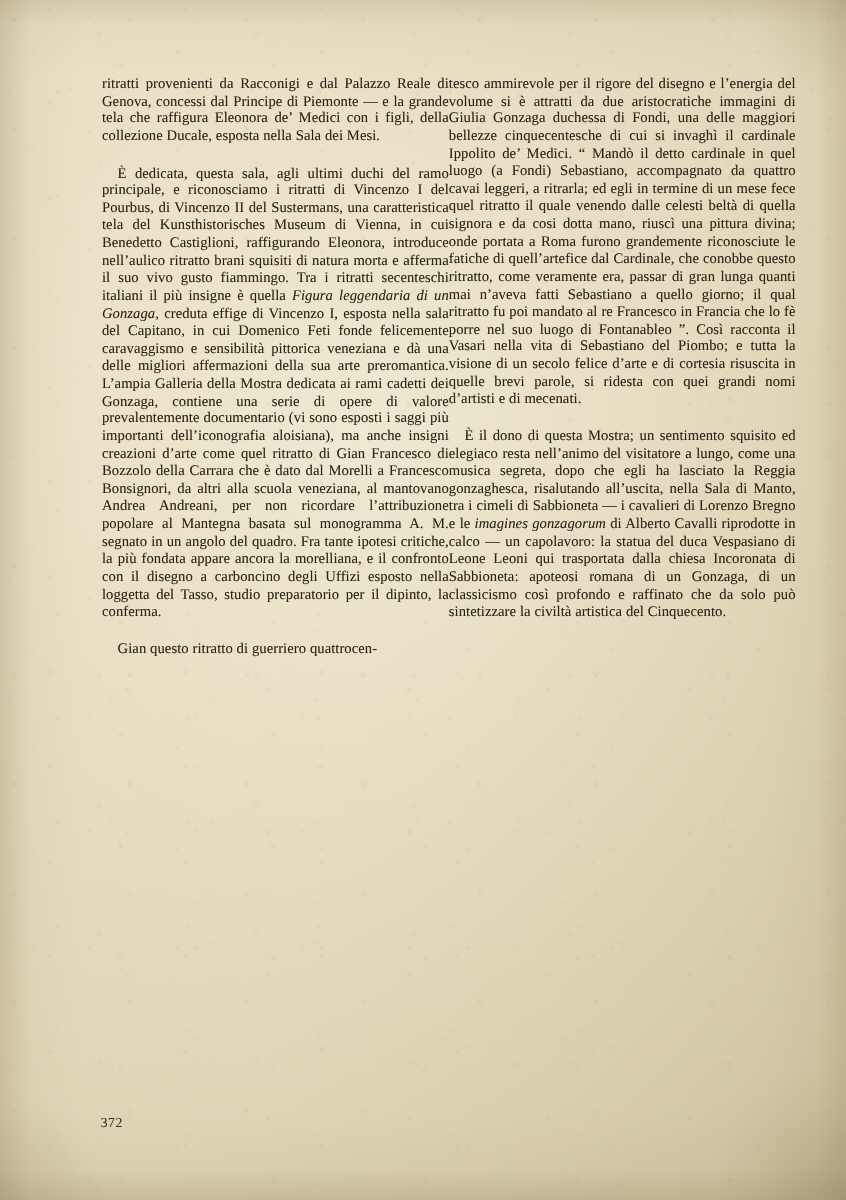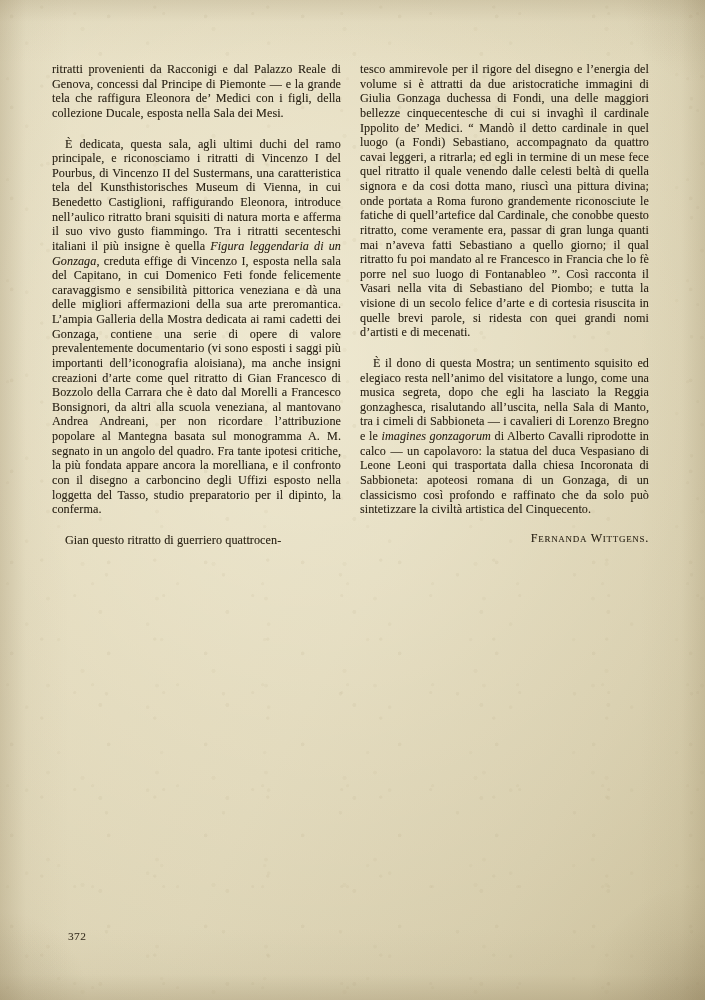--- a/index.html
+++ b/index.html
@@ -64,26 +64,25 @@
       linear-gradient(to bottom, rgba(150,134,98,0.24) 0, rgba(150,134,98,0.05) 22px, rgba(0,0,0,0) 64px),
       linear-gradient(to top,    rgba(146,130,94,0.30) 0, rgba(146,130,94,0.06) 26px, rgba(0,0,0,0) 72px),
       radial-gradient(circle 150px at 100% 100%, rgba(128,112,80,0.34) 0%, rgba(128,112,80,0.10) 46%, rgba(0,0,0,0) 78%),
       radial-gradient(circle 120px at 0% 100%,  rgba(134,118,84,0.20) 0%, rgba(0,0,0,0) 74%),
       radial-gradient(circle 110px at 100% 0%,  rgba(138,122,88,0.16) 0%, rgba(0,0,0,0) 76%);
   }
 
   
   #textblock {
     position: absolute;
-    left: 52px;
+    left: 85px;
     top: 62px;
     width: 580px;
     display: flex;
     flex-direction: row;
-    gap: 19px;
     z-index: 3;
   }
   .column {
     width: 289px;
     flex: 0 0 289px;
   }
   p.para {
     margin: 0;
     text-align: justify;
     text-justify: inter-word;
@@ -116,21 +115,21 @@
     line-height: 14.62px;
     color: #2a2317;
     font-variant: small-caps;
     letter-spacing: 0.7px;
   }
   .signature::after { display: none; }
 
   
   #folio {
     position: absolute;
-    left: 68px;
+    left: 84px;
     top: 930px;
     font-size: 11.4px;
     line-height: 13px;
     color: #3a3123;
     letter-spacing: 0.4px;
     z-index: 3;
   }
 
   
   #textblock, #folio {
@@ -149,20 +148,19 @@
 
     <div class="column">
       <p class="para nostretch">ritratti provenienti da Racconigi e dal Palazzo Reale di Genova, concessi dal Principe di Piemonte — e la grande tela che raffigura Eleonora de’ Medici con i figli, della collezione Ducale, esposta nella Sala dei Mesi.</p>
       <p class="para indent nostretch">È dedicata, questa sala, agli ultimi duchi del ramo principale, e riconosciamo i ritratti di Vincenzo I del Pourbus, di Vincenzo II del Sustermans, una caratteristica tela del Kunsthistorisches Museum di Vienna, in cui Benedetto Castiglioni, raffigurando Eleonora, introduce nell’aulico ritratto brani squisiti di natura morta e afferma il suo vivo gusto fiammingo. Tra i ritratti secenteschi italiani il più insigne è quella <i>Figura leggendaria di un Gonzaga</i>, creduta effige di Vincenzo I, esposta nella sala del Capitano, in cui Domenico Feti fonde felicemente caravaggismo e sensibilità pittorica veneziana e dà una delle migliori affermazioni della sua arte preromantica. L’ampia Galleria della Mostra dedicata ai rami cadetti dei Gonzaga, contiene una serie di opere di valore prevalentemente documentario (vi sono esposti i saggi più importanti dell’iconografia aloisiana), ma anche insigni creazioni d’arte come quel ritratto di Gian Francesco di Bozzolo della Carrara che è dato dal Morelli a Francesco Bonsignori, da altri alla scuola veneziana, al mantovano Andrea Andreani, per non ricordare l’attribuzione popolare al Mantegna basata sul monogramma A. M. segnato in un angolo del quadro. Fra tante ipotesi critiche, la più fondata appare ancora la morelliana, e il confronto con il disegno a carboncino degli Uffizi esposto nella loggetta del Tasso, studio preparatorio per il dipinto, la conferma.</p>
       <p class="para indent nostretch">Gian questo ritratto di guerriero quattrocen-</p>
     </div>
 
     <div class="column">
       <p class="para nostretch">tesco ammirevole per il rigore del disegno e l’energia del volume si è attratti da due aristocratiche immagini di Giulia Gonzaga duchessa di Fondi, una delle maggiori bellezze cinquecentesche di cui si invaghì il cardinale Ippolito de’ Medici. “ Mandò il detto cardinale in quel luogo (a Fondi) Sebastiano, accompagnato da quattro cavai leggeri, a ritrarla; ed egli in termine di un mese fece quel ritratto il quale venendo dalle celesti beltà di quella signora e da cosi dotta mano, riuscì una pittura divina; onde portata a Roma furono grandemente riconosciute le fatiche di quell’artefice dal Cardinale, che conobbe questo ritratto, come veramente era, passar di gran lunga quanti mai n’aveva fatti Sebastiano a quello giorno; il qual ritratto fu poi mandato al re Francesco in Francia che lo fè porre nel suo luogo di Fontanableo ”. Così racconta il Vasari nella vita di Sebastiano del Piombo; e tutta la visione di un secolo felice d’arte e di cortesia risuscita in quelle brevi parole, si ridesta con quei grandi nomi d’artisti e di mecenati.</p>
       <p class="para indent nostretch">È il dono di questa Mostra; un sentimento squisito ed elegiaco resta nell’animo del visitatore a lungo, come una musica segreta, dopo che egli ha lasciato la Reggia gonzaghesca, risalutando all’uscita, nella Sala di Manto, tra i cimeli di Sabbioneta — i cavalieri di Lorenzo Bregno e le <i>imagines gonzagorum</i> di Alberto Cavalli riprodotte in calco — un capolavoro: la statua del duca Vespasiano di Leone Leoni qui trasportata dalla chiesa Incoronata di Sabbioneta: apoteosi romana di un Gonzaga, di un classicismo così profondo e raffinato che da solo può sintetizzare la civiltà artistica del Cinquecento.</p>
-      <p class="signature">Fernanda Wittgens.</p>
     </div>
 
   </div>
 
   <div id="folio">372</div>
 
 </div>
 
 </body></html>

